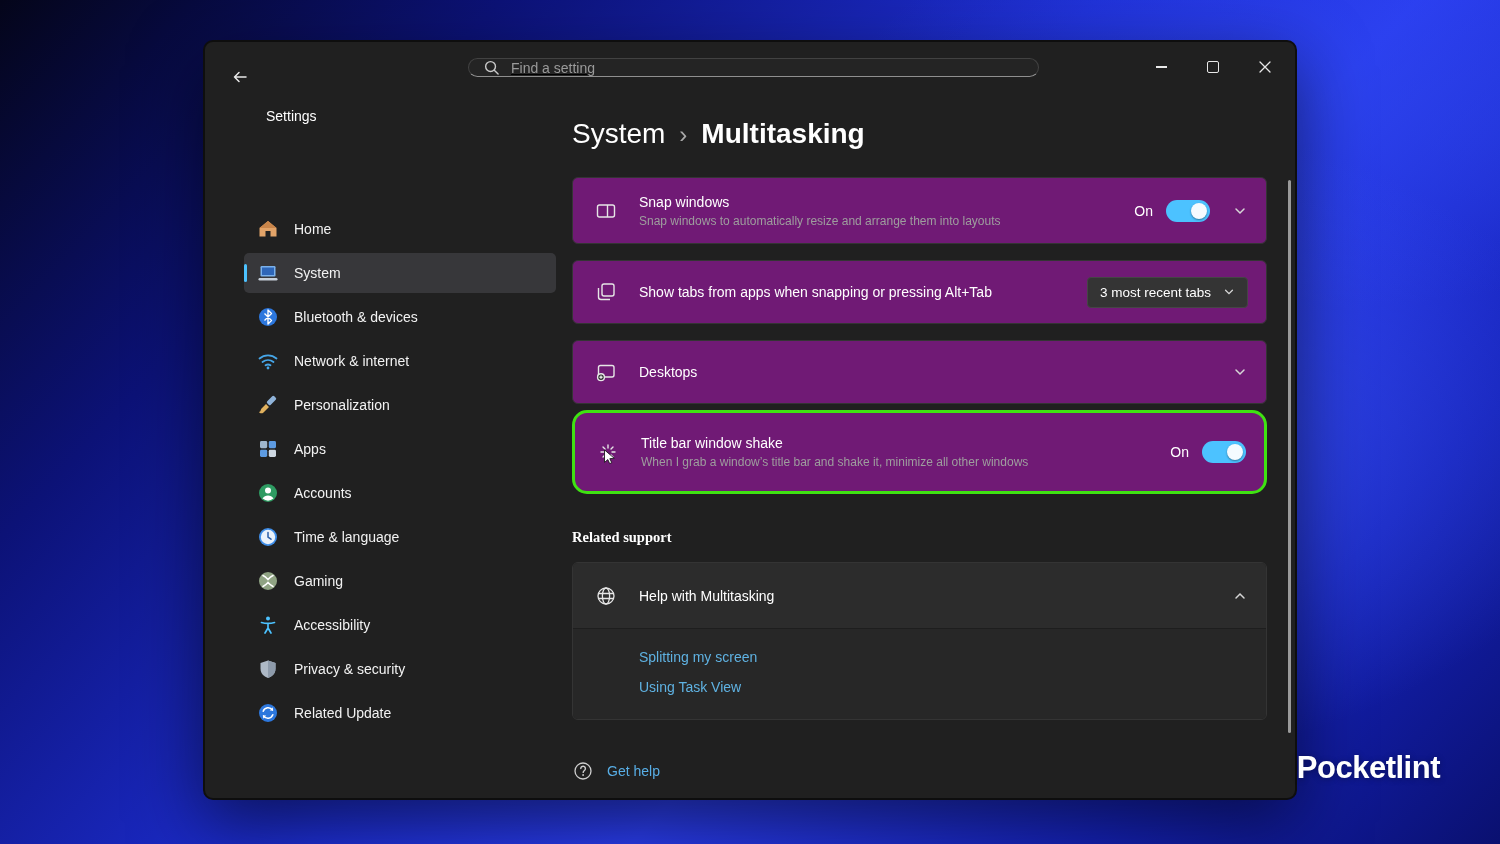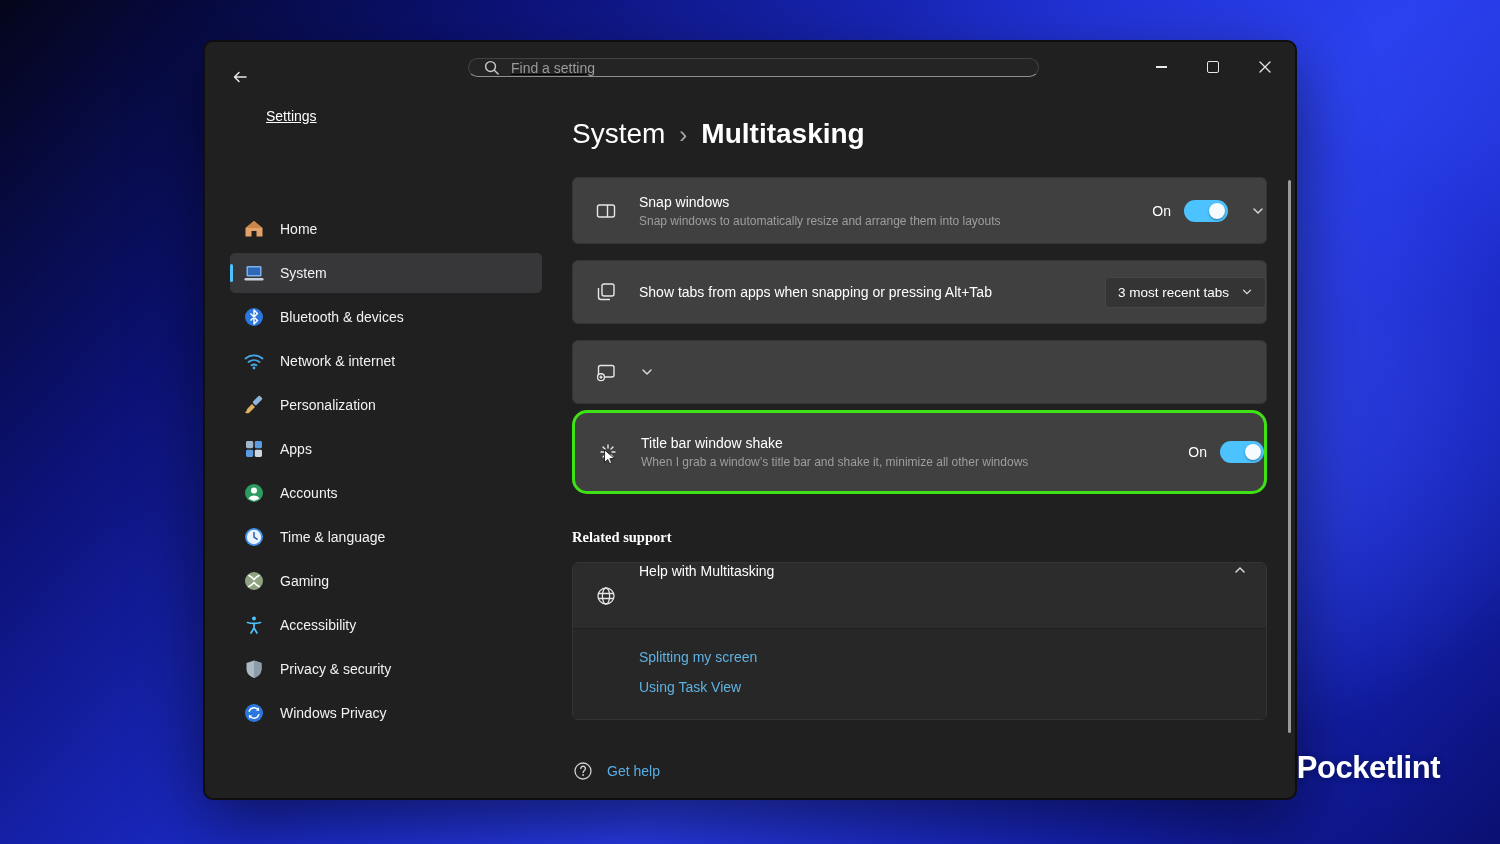--- a/index.html
+++ b/index.html
@@ -8,52 +8,52 @@
     background:
       radial-gradient(60% 55% at 63% 52%, rgba(64,92,255,.85), rgba(64,92,255,0) 75%),
       radial-gradient(45% 35% at 88% 12%, rgba(45,70,235,.55), rgba(45,70,235,0) 70%),
       linear-gradient(133deg,#04051a 0%,#0c1277 22%,#1e2fd6 48%,#2b3ef2 62%,#1522b8 82%,#0a1070 100%);}
   .window{position:absolute;left:203px;top:40px;width:1094px;height:760px;background:#202020;
     border:2px solid #0e0e0e;border-radius:10px;box-shadow:0 24px 70px rgba(0,0,0,.55);box-sizing:border-box;}
 
   
   .back-btn{position:absolute;left:22px;top:22px;width:26px;height:26px;display:flex;align-items:center;
     justify-content:center;background:transparent;border:0;border-radius:4px;cursor:pointer;padding:0;}
-  .app-title{position:absolute;left:61px;top:66px;font-size:14px;color:#ffffff;text-decoration:underline;}
+  .app-title{position:absolute;left:61px;top:66px;font-size:14px;color:#ffffff;}
   .searchbox{position:absolute;left:263px;top:16px;width:571px;height:19px;box-sizing:border-box;
     background:#242424;border:1px solid #424242;border-bottom-color:#8f8f8f;border-radius:18px;
     display:flex;align-items:center;padding:0 14px;gap:9px;text-decoration:underline;}
   .searchbox input{flex:1;background:transparent;border:0;outline:none;color:#e0e0e0;font-size:14px;
     font-family:inherit;}
   .searchbox input::placeholder{color:#9a9a9a;}
   .win-controls{position:absolute;top:10px;right:8px;display:flex;gap:8px;}
   .ctrl{width:44px;height:30px;display:flex;align-items:center;justify-content:center;background:transparent;
     border:0;cursor:pointer;padding:0;}
   .min-glyph{width:11px;height:1.5px;background:#e8e8e8;display:block;}
   .max-glyph{width:10px;height:10px;border:1.2px solid #e8e8e8;border-radius:2px;display:block;}
 
   
-  .sidebar{position:absolute;left:25px;top:167px;width:312px;}
+  .sidebar{position:absolute;left:39px;top:167px;width:312px;}
   .nav-item{position:relative;height:40px;margin-bottom:4px;display:flex;align-items:center;gap:15px;
     padding-left:13px;border-radius:5px;cursor:pointer;box-sizing:border-box;}
   .nav-item.selected{background:#37373a;}
   .nav-item.selected::before{content:"";position:absolute;left:0;top:11px;width:3px;height:18px;
     border-radius:2px;background:#4cc2ff;}
   .nav-icon{width:22px;height:22px;display:flex;align-items:center;justify-content:center;flex:0 0 22px;}
   .nav-label{font-size:14px;color:#f2f2f2;white-space:nowrap;}
 
   
   .content{position:absolute;left:367px;top:72px;width:695px;}
   .breadcrumb{height:40px;display:flex;align-items:center;gap:14px;}
   .crumb-root{font-size:28px;color:#ffffff;font-weight:400;}
   .crumb-sep{font-size:24px;color:#a8a8a8;padding-top:2px;}
   .crumb-current{font-size:28px;color:#ffffff;font-weight:600;}
 
-  .card{background:#404040;border:1px solid #343434;border-radius:6px;display:flex;align-items:center;
-    box-sizing:border-box;}
+  .card{background:#701a75;border:1px solid #343434;border-radius:6px;display:flex;align-items:center;
+    box-sizing:border-box;padding-right:18px;}
   .card.clickable{cursor:pointer;}
   .card-icon{width:66px;display:flex;align-items:center;justify-content:center;align-self:stretch;
     position:relative;flex:0 0 66px;}
   .card-text{flex:1;min-width:0;}
   .card-title{font-size:14px;color:#ffffff;}
   .card-desc{font-size:12px;color:#9e9e9e;margin-top:4px;}
   .card-right{display:flex;align-items:center;gap:13px;}
   .toggle-label{font-size:14px;color:#ffffff;}
   .toggle{width:44px;height:22px;border-radius:11px;background:#4cc2ff;position:relative;cursor:pointer;
     flex:0 0 44px;}
@@ -65,21 +65,21 @@
 
   .card1{margin-top:23px;height:67px;}
   .card2{margin-top:16px;height:64px;}
   .card3{margin-top:16px;height:64px;}
   .card4{margin-top:6px;height:84px;border:3px solid #3fe212;border-radius:15px;}
   .cursor-overlay{position:absolute;left:25px;top:33px;width:18px;height:22px;}
 
   .section-heading{margin-top:35px;font-size:14.5px;font-weight:700;color:#ffffff;height:20px;font-family:Liberation Serif, serif;}
 
   .expander{margin-top:13px;border:1px solid #343434;border-radius:6px;overflow:hidden;}
-  .expander-header{height:65px;background:#2c2c2c;display:flex;align-items:flex-start;padding-right:18px;
+  .expander-header{height:65px;background:#2c2c2c;display:flex;align-items:center;padding-right:18px;
     cursor:pointer;}
   .expander-body{background:#272727;border-top:1px solid #1e1e1e;padding:20px 18px 24px 66px;
     display:flex;flex-direction:column;gap:14px;}
   .support-link{font-size:14px;color:#5fb2e2;text-decoration:none;cursor:pointer;width:max-content;}
 
   .gethelp{margin-top:40px;display:flex;align-items:center;gap:13px;cursor:pointer;width:max-content;}
   .gethelp-label{font-size:14px;color:#58aee6;}
 
   .scroll-thumb{position:absolute;left:1083px;top:138px;width:3px;height:553px;border-radius:2px;
     background:#9a9a9a;cursor:pointer;}
@@ -231,21 +231,21 @@
       </div>
       <div class="nav-item">
         <span class="nav-icon">
             <svg width="22" height="22" viewBox="0 0 22 22">
               <circle cx="11" cy="11" r="9" fill="#2c77dd"></circle>
               <path d="M6.2 9.2a5.2 5.2 0 019.3-1M15.8 12.8a5.2 5.2 0 01-9.3 1" stroke="#fff" stroke-width="1.5" fill="none" stroke-linecap="round"></path>
               <path d="M15.9 5.2v3.2h-3.2Z" fill="#fff"></path>
               <path d="M6.1 16.8v-3.2h3.2Z" fill="#fff"></path>
             </svg>
           </span>
-        <span class="nav-label">Windows Privacy</span>
+        <span class="nav-label">Related Update</span>
       </div>
     </nav>
 
     <main class="content">
       <div class="breadcrumb">
         <span class="crumb-root">System</span>
         <span class="crumb-sep">›</span>
         <span class="crumb-current">Multitasking</span>
       </div>
 
@@ -293,20 +293,23 @@
         </div>
       </div>
 
       <div class="card card3 clickable">
         <div class="card-icon">
           <svg width="22" height="22" viewBox="0 0 22 22" fill="none" stroke="#e6e6e6" stroke-width="1.4">
               <rect x="3.5" y="4.5" width="15.5" height="11.5" rx="2"></rect>
               <circle cx="6" cy="16.2" r="3.4" fill="#2c2c2c"></circle>
               <path d="M6 14.6v3.2M4.4 16.2h3.2"></path>
             </svg>
+        </div>
+        <div class="card-text">
+          <div class="card-title">Desktops</div>
         </div>
         <div class="card-right">
           <span class="chev">
             <svg width="14" height="14" viewBox="0 0 14 14" fill="none" stroke="#d6d6d6" stroke-width="1.5" stroke-linecap="round">
                 <path d="M3 5l4 4 4-4"></path>
               </svg>
           </span>
         </div>
       </div>
 

